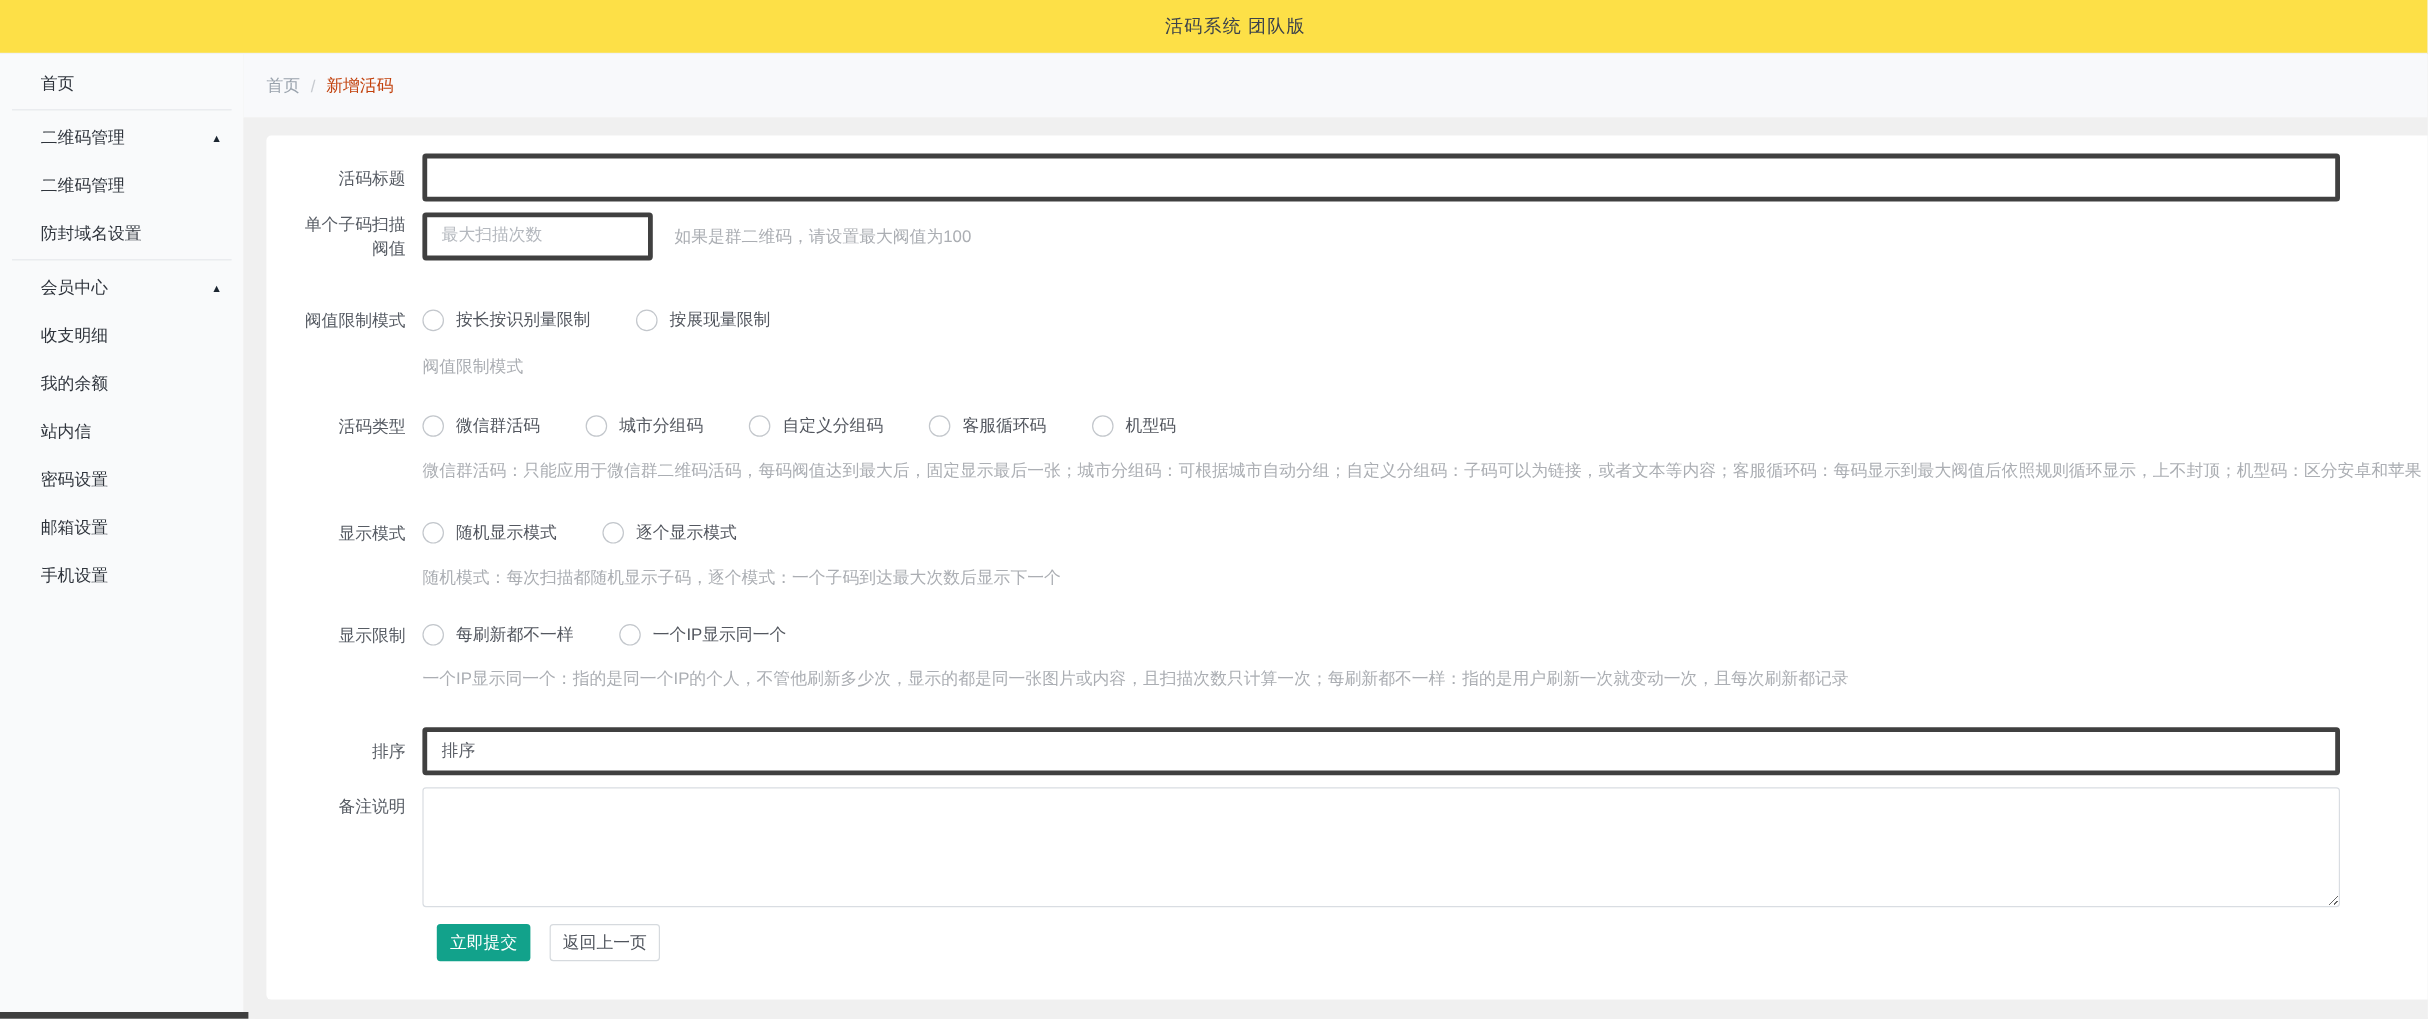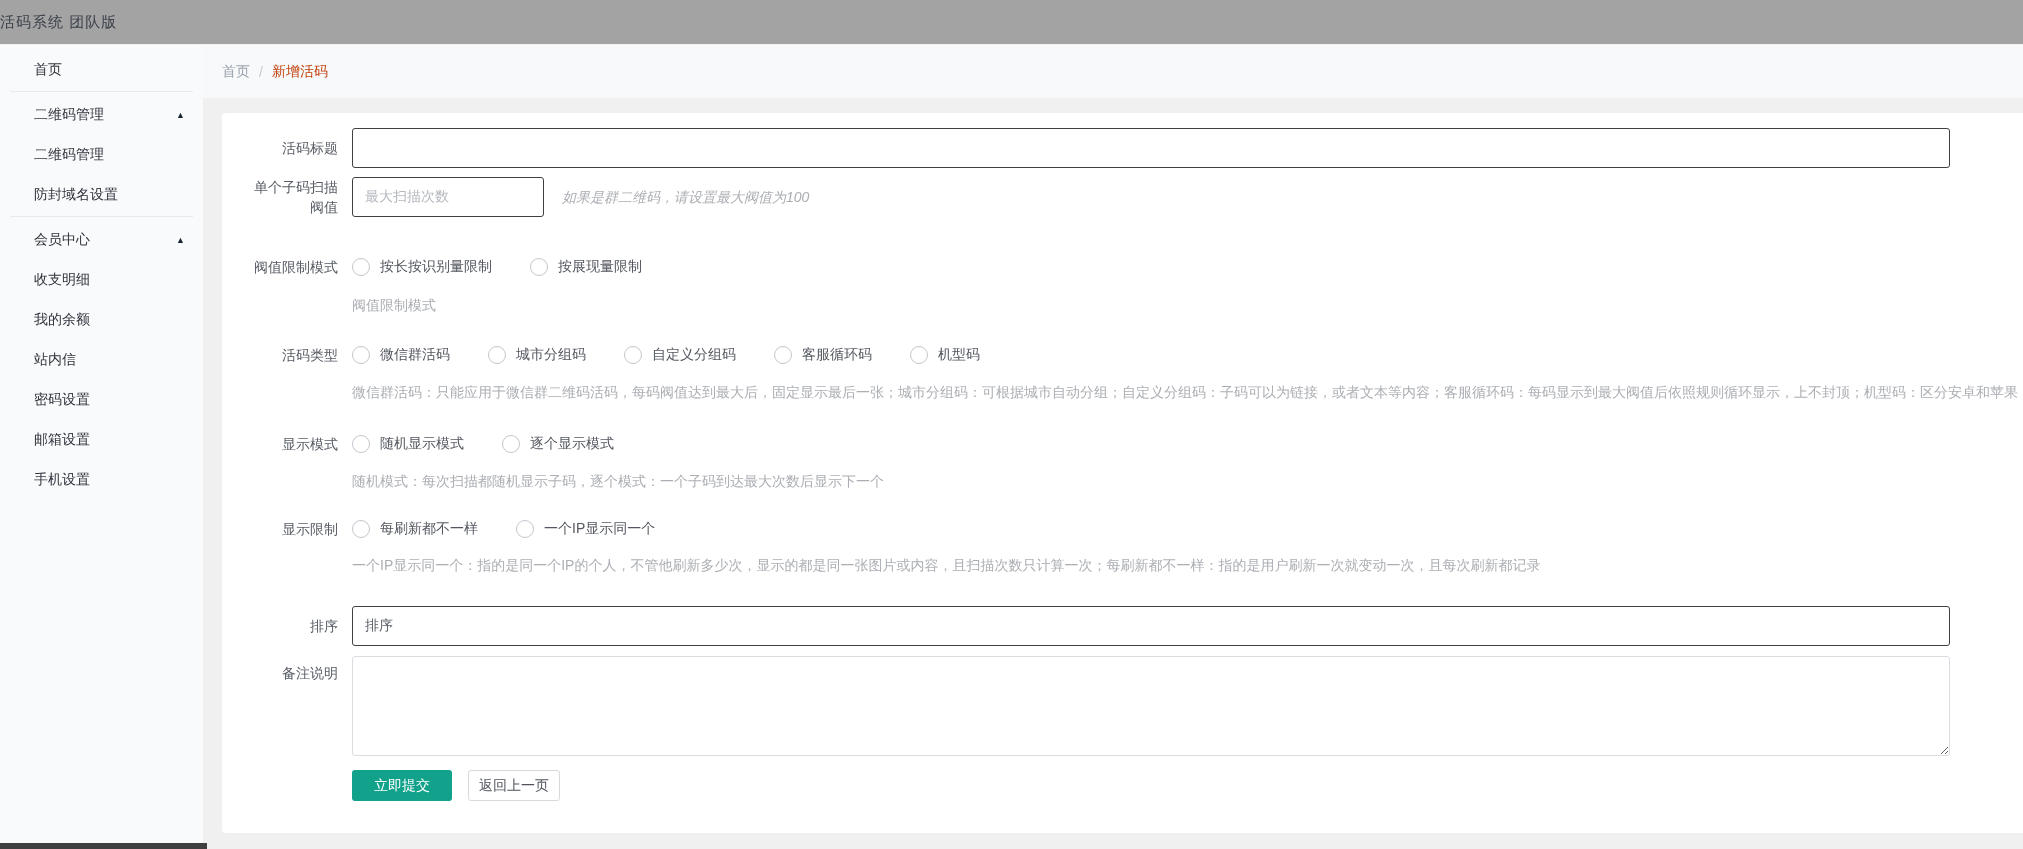--- a/index.html
+++ b/index.html
@@ -1,21 +1,21 @@
 <!DOCTYPE html>
 <html><head>
 <meta charset="utf-8">
 <style>
   * { margin:0; padding:0; box-sizing:border-box; }
   html,body { width:2023px; height:849px; overflow:hidden; background:#f0f0f0;
     font-family:"Liberation Sans","DejaVu Sans",sans-serif; }
 
   
-  .header { height:45px; background:#a3a3a3; display:flex; align-items:center;
-    border-bottom:1px solid #f1f2f4; }
+  .header { height:45px; background:#fde047; display:flex; align-items:center;
+    padding-left:36px; border-bottom:1px solid #f1f2f4;justify-content:center; }
   .app-title { font-size:15px; color:#3c424b; letter-spacing:1px; }
 
   
   .layout { display:flex; height:804px; }
 
   
   .sidebar { width:203px; background:#f9fafb; padding-top:4px; flex:none; }
   .side-item { height:40px; line-height:40px; padding-left:34px; font-size:14px;
     color:#2f343c; position:relative; cursor:pointer; white-space:nowrap; }
   .side-divider { border-top:1px solid #e7e9ec; margin:2px 10px; }
@@ -34,54 +34,54 @@
     padding:15px 0 0 26px; }
 
   
   .line { display:flex; }
   .flabel { width:90px; flex:none; text-align:right; margin-right:14px;
     font-size:14px; color:#575c64; line-height:20px; }
   .row-input .flabel { line-height:40px; }
   .lbl-mid { align-self:center; }
   .fcontent { flex:1; min-width:0; }
 
-  .inp { height:40px; border:1px solid #404040; border-radius:3px; font-size:14px;
+  .inp { height:40px; border:4px solid #404040; border-radius:3px; font-size:14px;
     color:#5a5e66; padding:0 12px; background:#fff; outline:none; font-family:Liberation Serif, serif; }
   .inp::placeholder { color:#b4b8be; }
   .wide { width:1598px; }
   .small { width:192px; }
 
   .radio-line { display:flex; align-items:center; height:18px; }
   .row-radio .flabel { line-height:18px; }
   .radio { display:inline-flex; align-items:center; margin-right:38px; cursor:pointer; }
   .rc { width:18px; height:18px; border:1px solid #c3c7cc; border-radius:50%;
     background:#fff; margin-right:10px; flex:none; }
   .rlabel { font-size:14px; color:#53575f; }
 
   .help { font-size:14px; color:#abaeb3; }
   .row-radio .help { margin-left:104px; white-space:nowrap; overflow:hidden; }
-  .help-inline { line-height:40px; margin-left:18px; white-space:nowrap;font-style:italic; }
+  .help-inline { line-height:40px; margin-left:18px; white-space:nowrap; }
 
   .r1 { margin-bottom:9px; }
   .r2 { margin-bottom:41px; }
   .r3 { margin-bottom:31px; } .r3 .help { margin-top:21px; }
   .r4 { margin-bottom:33px; } .r4 .help { margin-top:20px; }
   .r5 { margin-bottom:29px; } .r5 .help { margin-top:20px; }
   .r6 { margin-bottom:31px; } .r6 .help { margin-top:19px; }
   .r7 { margin-bottom:10px; }
   .r8 { margin-bottom:14px; }
   .row-textarea .flabel { padding-top:8px;font-family:Liberation Serif, serif; }
 
   .ta { width:1598px; height:100px; border:1px solid #d9dde2; border-radius:3px;
     padding:8px 12px; font-size:14px; font-family:inherit; color:#5a5e66;
     resize:both; outline:none; display:block; }
 
   .btn-row { margin-left:104px; display:flex; }
   .btn-primary { background:#12a28b; color:#ffffff; border:none; height:31px;
-    padding:0 22px; font-size:14px; border-radius:3px; cursor:pointer; font-family:inherit; }
+    padding:0 11px; font-size:14px; border-radius:3px; cursor:pointer; font-family:inherit;margin-left:12px; }
   .btn-plain { background:#ffffff; color:#4f545c; border:1px solid #d6dade; height:31px;
     padding:0 10px; font-size:14px; border-radius:3px; margin-left:16px; cursor:pointer;
     font-family:inherit; }
 
   
   .hscroll { position:fixed; left:0; bottom:0; width:100%; height:6px; }
   .hthumb { width:207px; height:6px; background:#3f3f3f; }
 </style>
 </head>
 <body>

